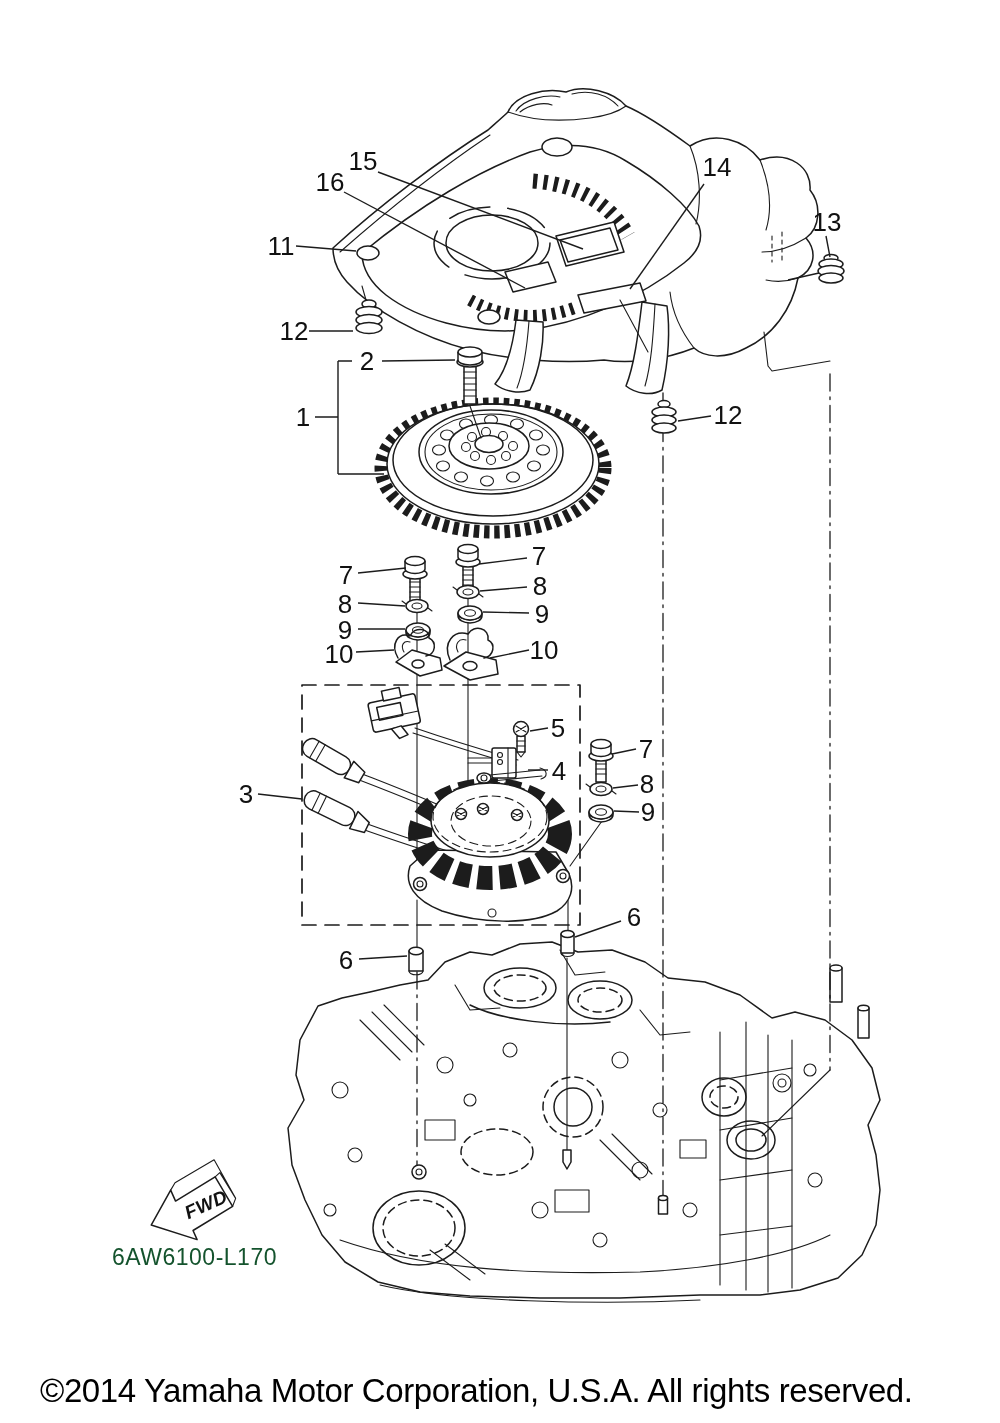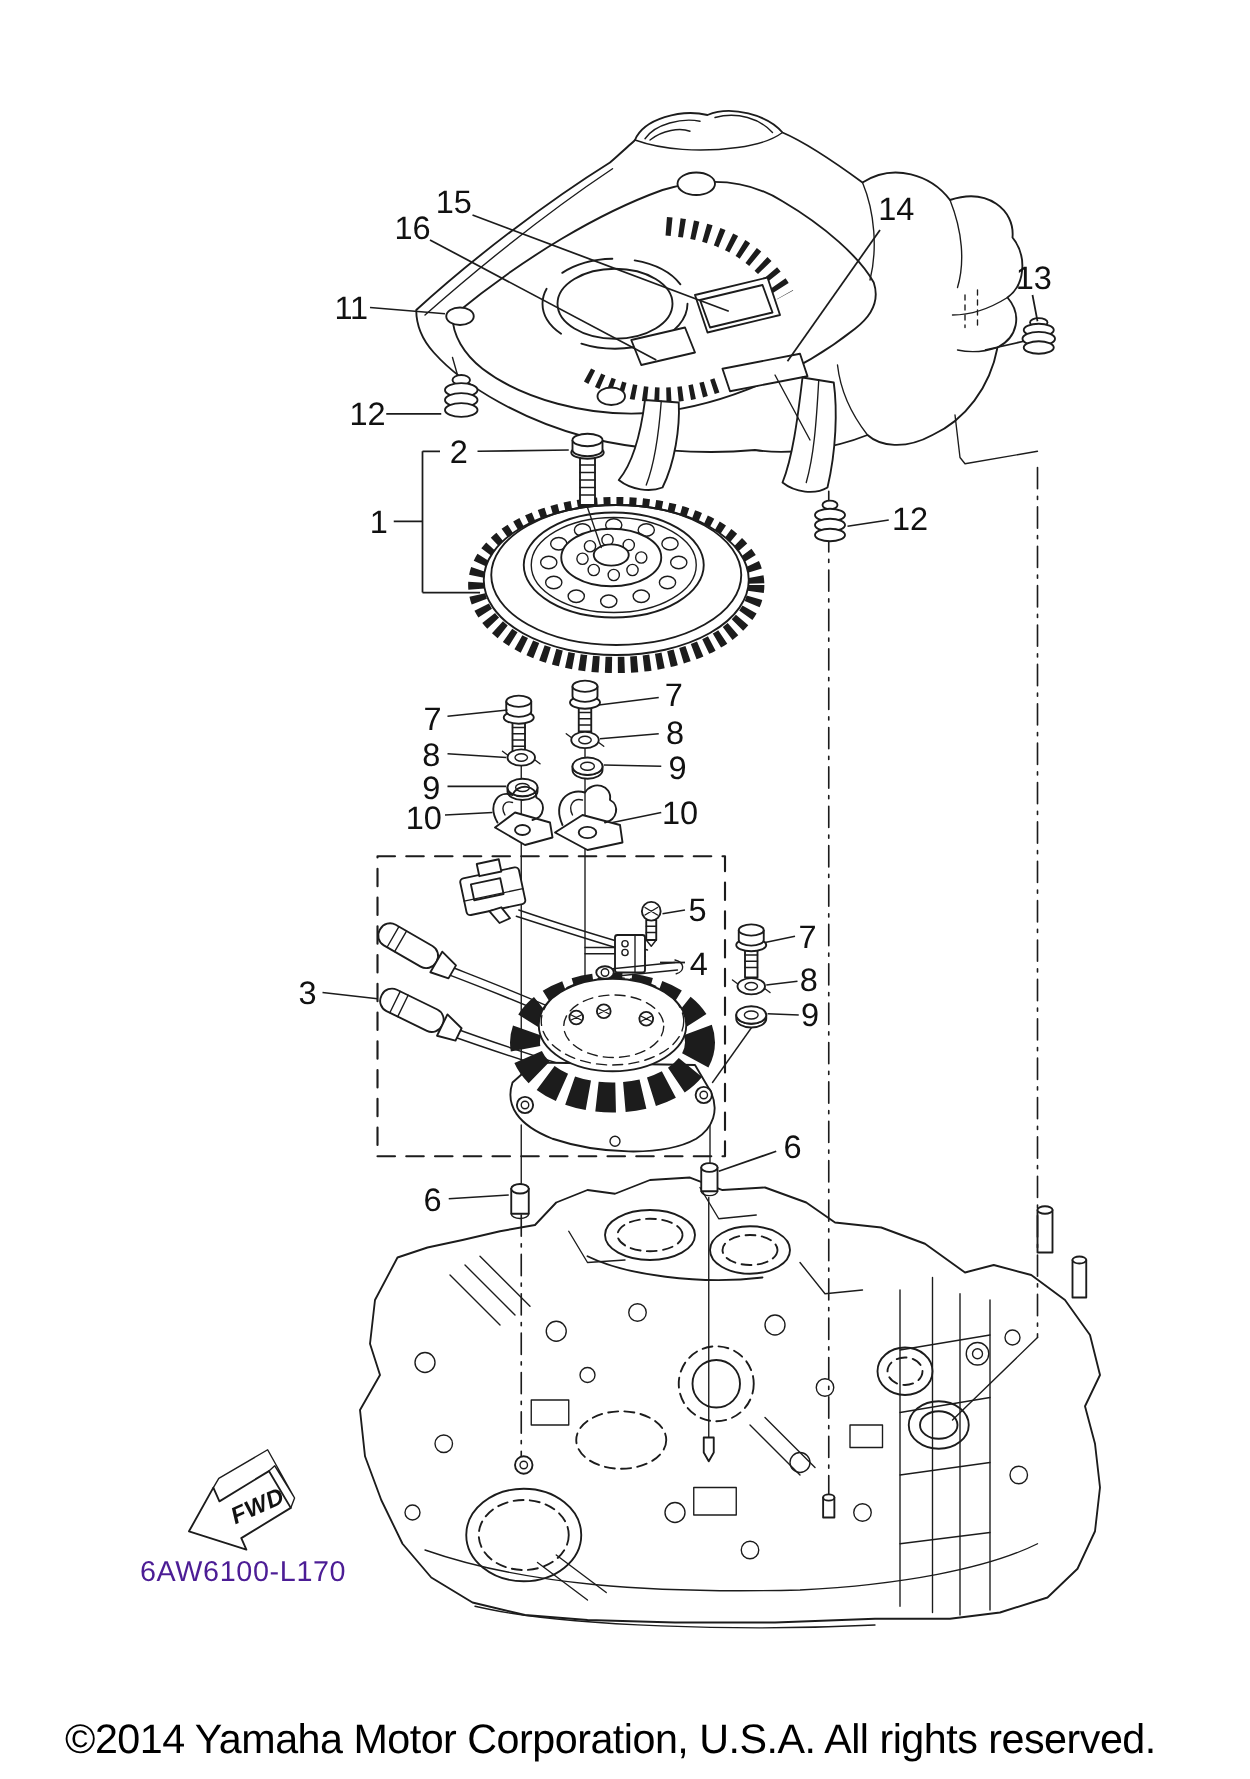--- a/index.html
+++ b/index.html
@@ -18,25 +18,25 @@
   .teeth { fill:none; stroke:#1c1c1c; stroke-width:13; stroke-dasharray:5.5 4.8; }
   .slots { fill:none; stroke:#1c1c1c; stroke-width:15; stroke-dasharray:4.2 6.2; }
   .slots2{ fill:none; stroke:#1c1c1c; stroke-width:12; stroke-dasharray:3.8 5.6; }
   .poles { fill:none; stroke:#1c1c1c; stroke-width:24; stroke-dasharray:15 7; }
   .leader{ fill:none; stroke:#1c1c1c; stroke-width:1.4; }
   .callout { font:26px "Liberation Sans",sans-serif; fill:#111; text-anchor:middle; }
   .fwdtxt { font-style:italic; font-weight:bold; font-size:19px; fill:#111;
             font-family:"Liberation Sans",sans-serif; letter-spacing:.5px; }
   
   .code {
-    position:absolute; left:112px; top:1244px; font-size:23px; color:#4c1d95;
+    position:absolute; left:112px; top:1244px; font-size:23px; color:#14532d;
     letter-spacing:.5px;
   }
   .copyright {
-    position:absolute; left:52px; top:1372px; width:920px; font-size:33px;
+    position:absolute; left:40px; top:1372px; width:920px; font-size:33px;
     color:#000; letter-spacing:-0.4px; white-space:nowrap;
   }
 </style>
 </head>
 <body>
 
 <div class="page">
 
 <svg viewBox="0 0 1000 1423" width="1000" height="1423" xmlns="http://www.w3.org/2000/svg">
 

